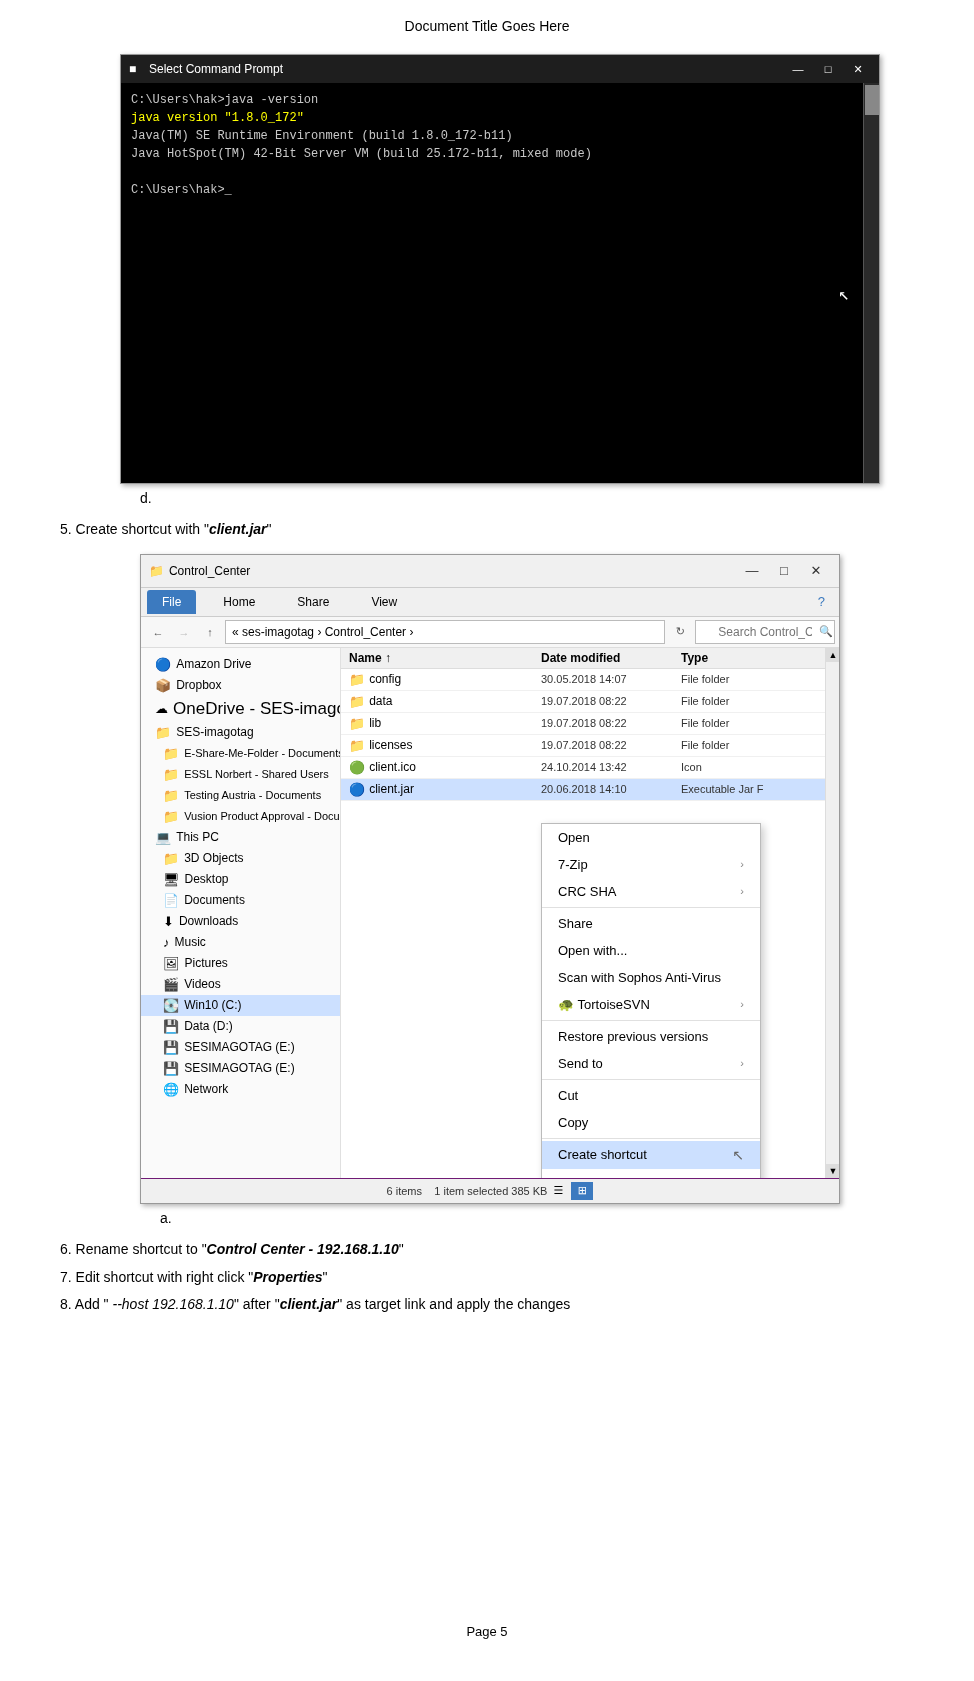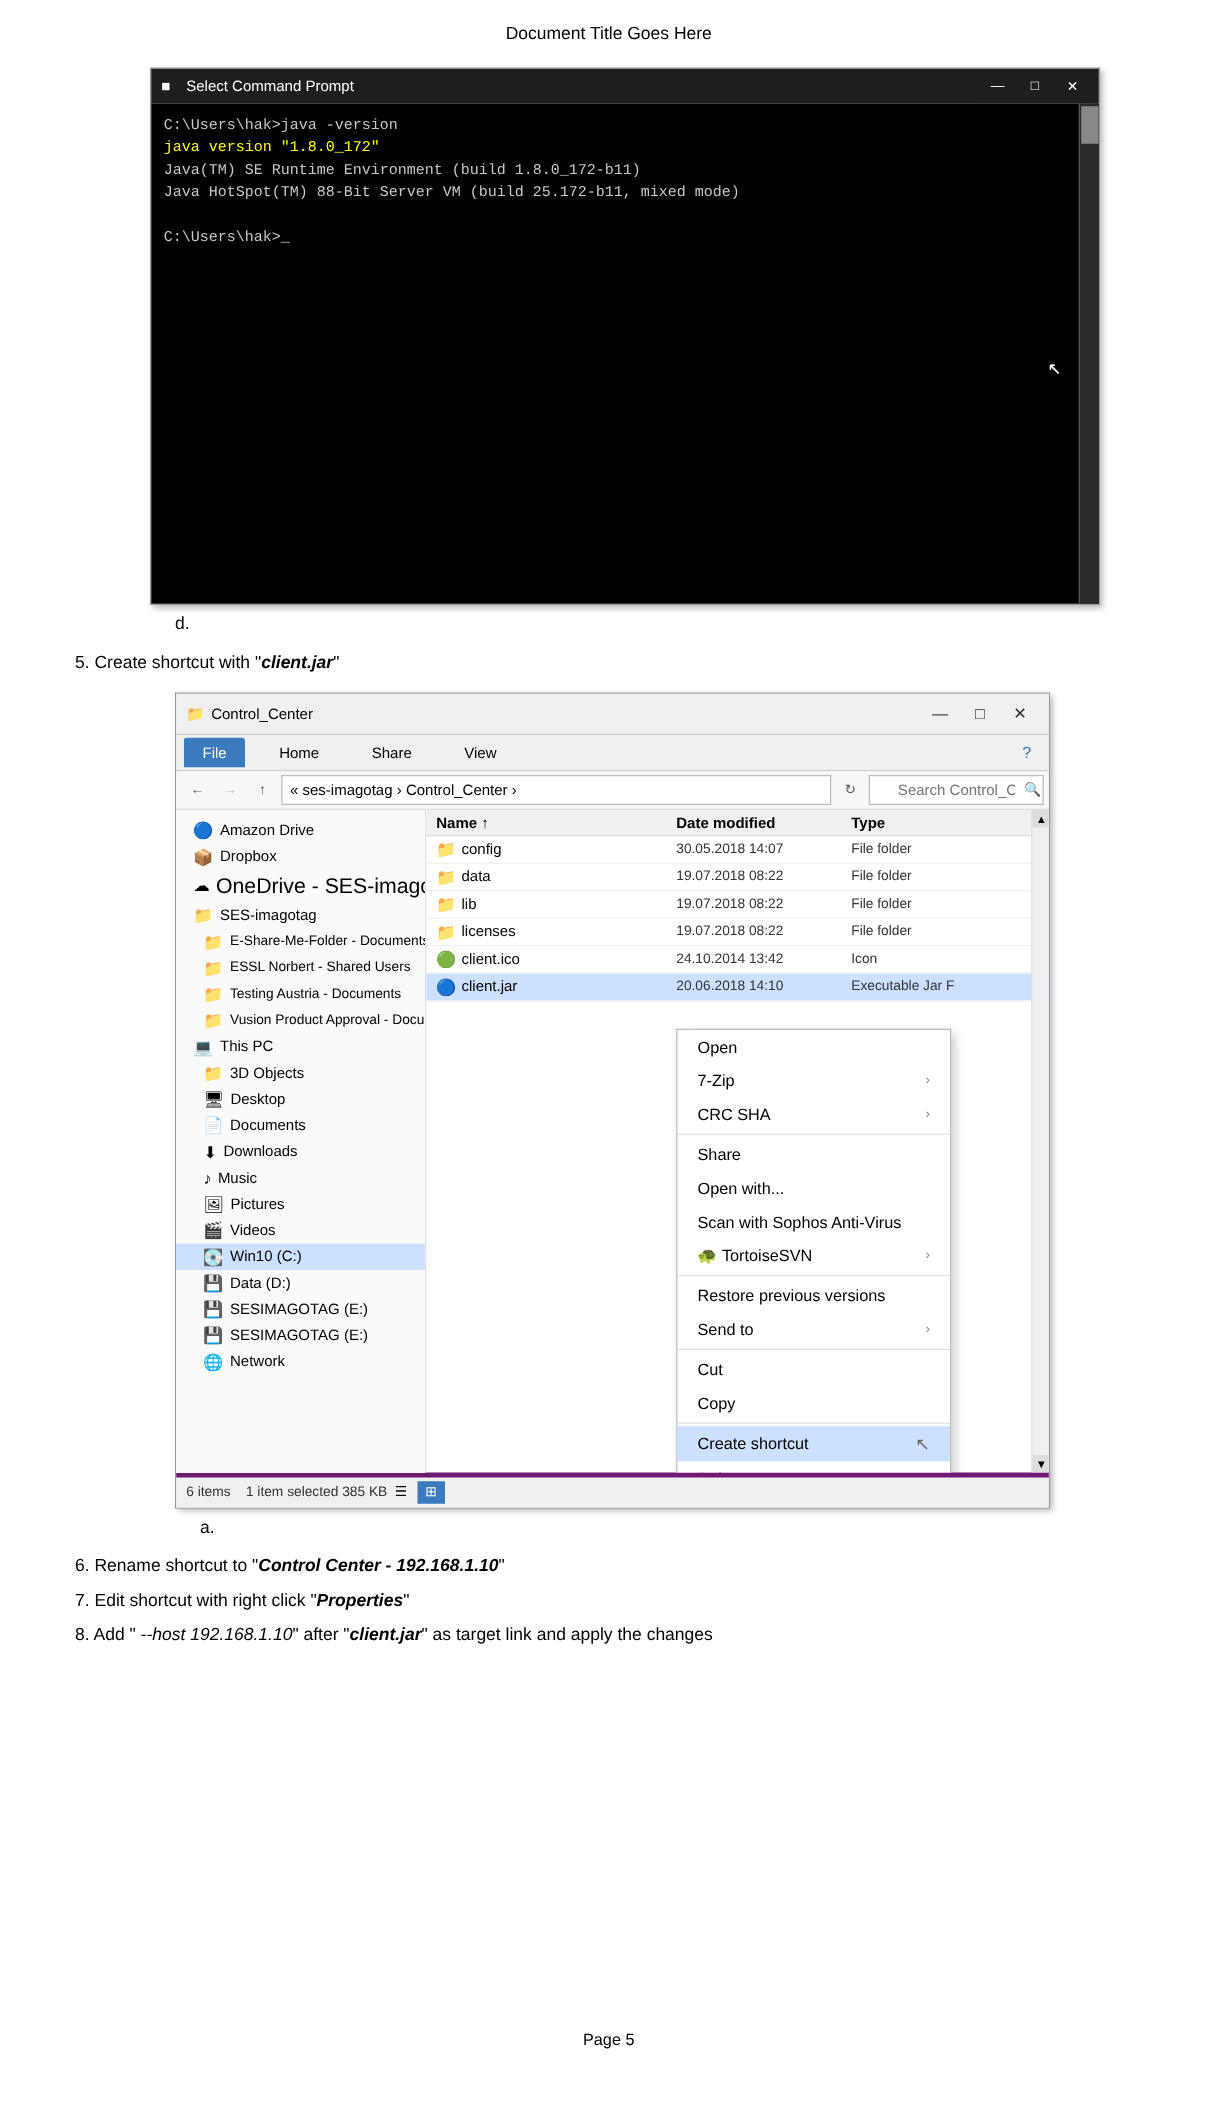--- a/index.html
+++ b/index.html
@@ -354,26 +354,26 @@
     .ctx-separator {
       border: none;
       border-top: 1px solid #e0e0e0;
       margin: 2px 0;
     }
 
     .ctx-arrow { color: #888; font-size: 11px; }
 
     .explorer-statusbar {
       background: #f0f0f0;
-      border-top: 4px solid #701a75;
+      border-top: 1px solid #701a75;
       padding: 3px 8px;
       font-size: 11px;
       color: #333;
       display: flex;
-      justify-content: flex-start;
+      justify-content: center;
       align-items: center;
     }
 
     .status-icons {
       display: flex;
       gap: 2px;
     }
 
     .status-icon-btn {
       width: 22px;
@@ -442,21 +442,21 @@
       <div class="cmd-titlebar-controls">
         <button class="cmd-btn">—</button>
         <button class="cmd-btn">□</button>
         <button class="cmd-btn close">✕</button>
       </div>
     </div>
     <div class="cmd-body">
       <div class="cmd-line white">C:\Users\hak&gt;java -version</div>
       <div class="cmd-line yellow">java version "1.8.0_172"</div>
       <div class="cmd-line white">Java(TM) SE Runtime Environment (build 1.8.0_172-b11)</div>
-      <div class="cmd-line white">Java HotSpot(TM) 88-Bit Server VM (build 25.172-b11, mixed mode)</div>
+      <div class="cmd-line white">Java HotSpot(TM) 42-Bit Server VM (build 25.172-b11, mixed mode)</div>
       <div class="cmd-line white">&nbsp;</div>
       <div class="cmd-line white">C:\Users\hak&gt;_</div>
       <div class="cursor-area">
         <span class="cursor-arrow">↖</span>
       </div>
       <div class="scrollbar-right">
         <div class="scrollbar-thumb"></div>
       </div>
     </div>
   </div>

